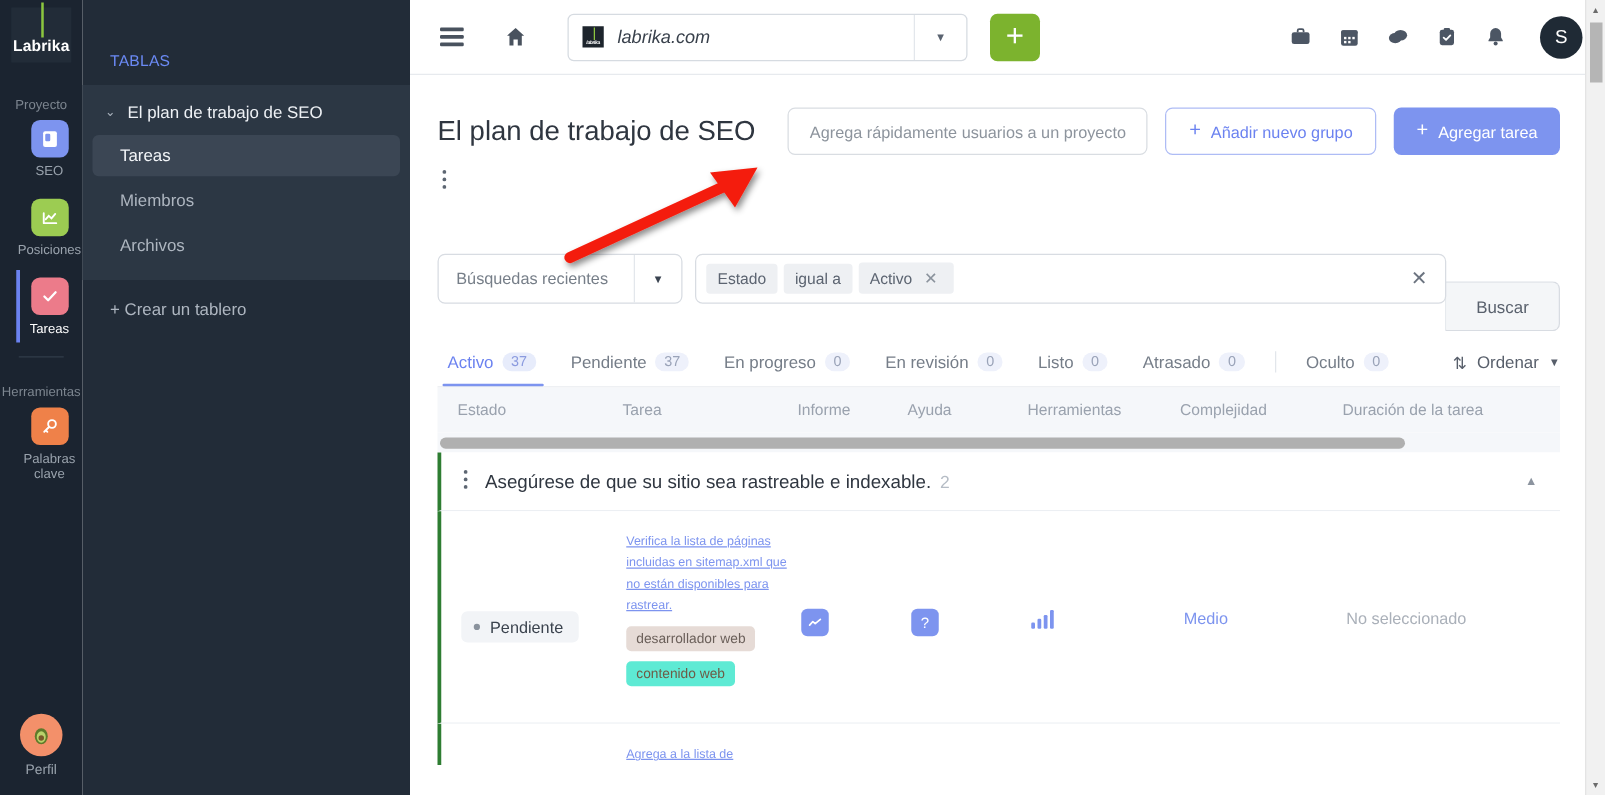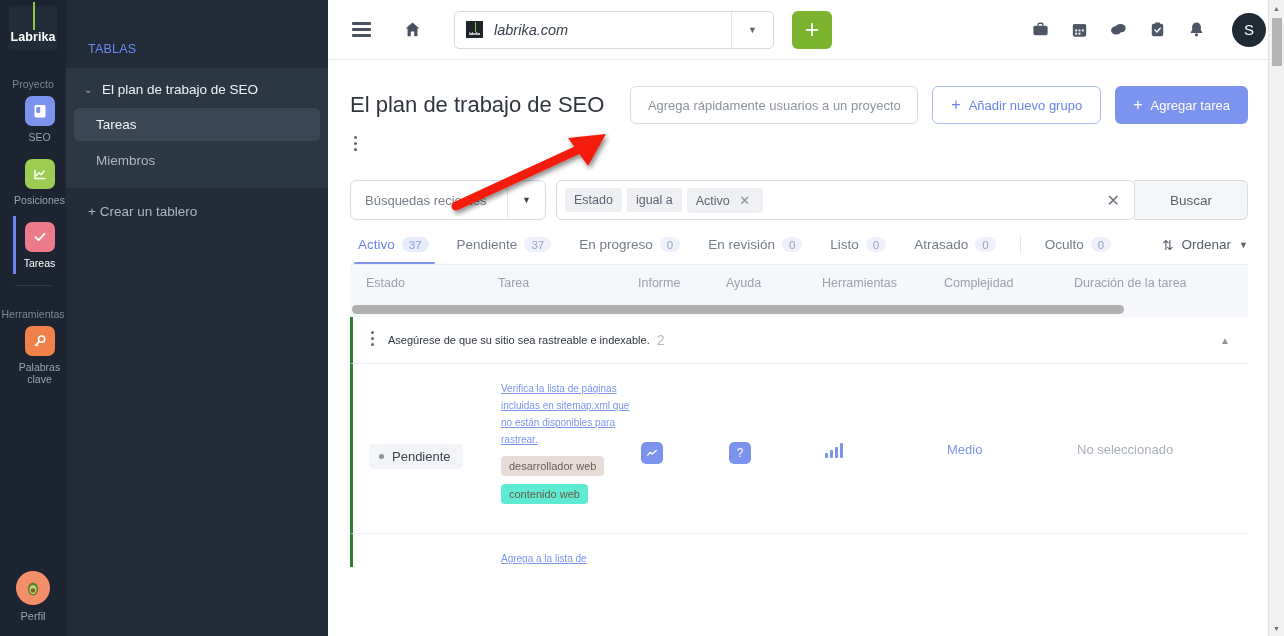--- a/index.html
+++ b/index.html
@@ -144,23 +144,23 @@
     display:flex; align-items:center; justify-content:center; color:#3a4350; font-size: 9px;
   }
   .filter-box {
     margin-left: 10px; flex: 1 1 auto; height: 40px; border: 1px solid #d8dce2; border-radius: 6px;
     display: flex; align-items: center; background: #fff; padding-left: 8px; position: relative;
   }
   .chip { background: #eef0f3; border-radius: 3px; font-size: 12.5px; color: #5c6471; padding: 5px 9px; margin-right: 5px; }
   .chip-x { color: #8b939d; font-size: 13px; margin-left: 2px; padding: 0 4px; }
   .filter-clear { margin-left: auto; margin-right: 14px; color: #6c7480; font-size: 16px; }
   .search-btn {
-    width: 114px; height: 40px; margin-left: -1px; border: 1px solid #d8dce2; border-left: 1px solid #e6eaee;
+    width: 92px; height: 40px; margin-left: -1px; border: 1px solid #d8dce2; border-left: 1px solid #e6eaee;
     border-radius: 0 6px 6px 0; background: #f4f6f8; color: #5a6personally;
-    display: flex; align-items: center; justify-content: center; font-size: 13.5px; color:#59616d;
+    display: flex; align-items: center; justify-content: center; font-size: 13.5px; color:#59616d;margin-top:45px;
   }
   .tabs-wrap { padding: 16px 36px 0 22px; }
   .tabs-inner { display:flex; align-items:center; border-bottom: 1px solid #e9ecf0; }
   .tab { display: flex; align-items: center; gap: 7px; padding: 0 14px 11px 14px; font-size: 13.5px; color: #757d88; position: relative; }
   .tab:first-child { padding-left: 8px; }
   .tab.active { color: #6b82f0; }
   .tab.active::after { content:""; position:absolute; left:4px; right:8px; bottom:-1px; height:2.5px; background:#7d94ef; border-radius:2px; }
   .cnt { background: #eef1fb; color: #9aa3b8; border-radius: 9px; font-size: 11.5px; padding: 1.5px 7px; }
   .tab.active .cnt { background:#e7ecfb; color:#8b9bdf; }
   .tab-sep { width:1px; height: 17px; background:#e2e6eb; margin: 0 10px 11px 10px; }
@@ -180,21 +180,21 @@
   .th-complejidad { width: 130px; }
   .th-duracion { flex: 1 1 auto; }
 
   .hscroll-track { height: 16px; background: #f5f7fa; display:flex; align-items:center; }
   .hscroll-thumb { height: 9px; background: #b0b0b0; border-radius: 5px; width: 86%; margin-left: 2px; }
 
   .group-row {
     display: flex; align-items: center; height: 47px; border-left: 3px solid #2e7d32;
     border-bottom: 1px solid #eceff3; padding-left: 18px; background: #fff;
   }
-  .group-title { font-size: 11px; color: #2f3640; margin-left: 14px; }
+  .group-title { font-size: 15px; color: #2f3640; margin-left: 14px; }
   .group-count { font-size: 14px; color: #b5bcc5; margin-left: 7px; }
   .group-collapse { margin-left: auto; margin-right: 18px; color:#8c949f; font-size:10px; }
 
   .task-row {
     display: flex; border-left: 3px solid #2e7d32; border-bottom: 1px solid #eceff3;
     padding: 16px 0 14px 16px; min-height: 170px; background: #fff;
   }
   .c-estado { width: 132px; display:flex; align-items:flex-start; padding-top: 64px; }
   .status-pill {
     display:inline-flex; align-items:center; gap: 8px; background: #f2f4f7; border-radius: 5px;
@@ -308,20 +308,23 @@
       <div class="board-head">
         <span class="chev">⌄</span>
         <span>El plan de trabajo de SEO</span>
       </div>
       <div class="board-sub sel">
         <span>Tareas</span>
       </div>
       <div class="board-sub">
         <span>Miembros</span>
       </div>
+      <div class="board-sub">
+        <span>Archivos</span>
+      </div>
     </div>
     <div class="create-board">+ Crear un tablero</div>
   </div>
 
   <div class="main">
 
     <div class="topbar">
       <div class="burger">
           <span></span>
         </div>

